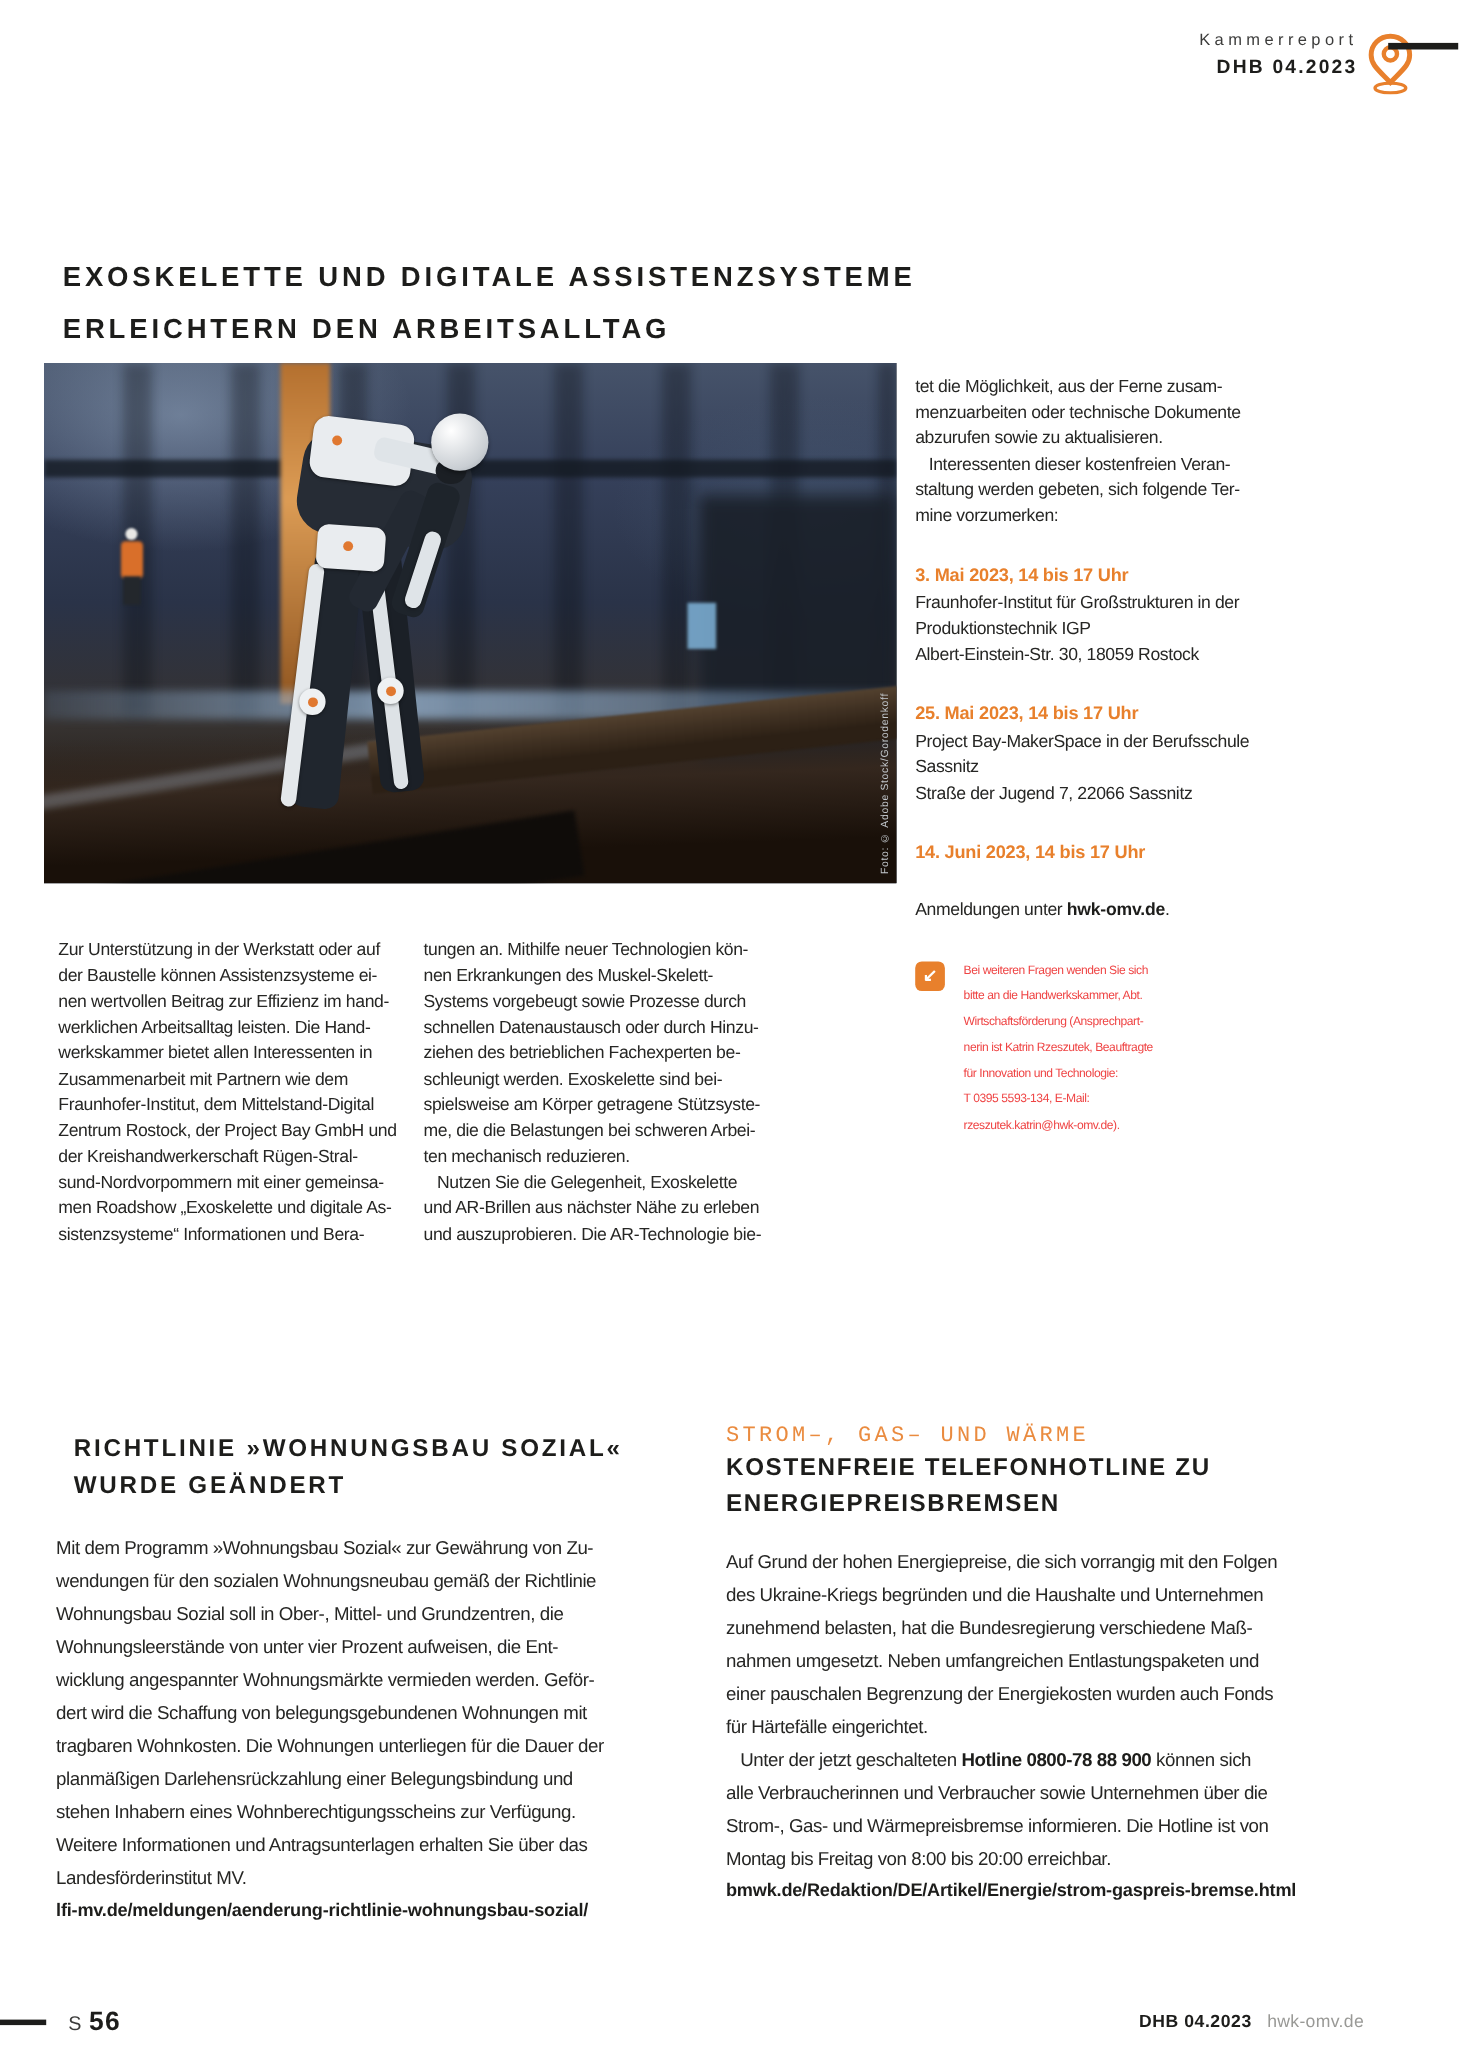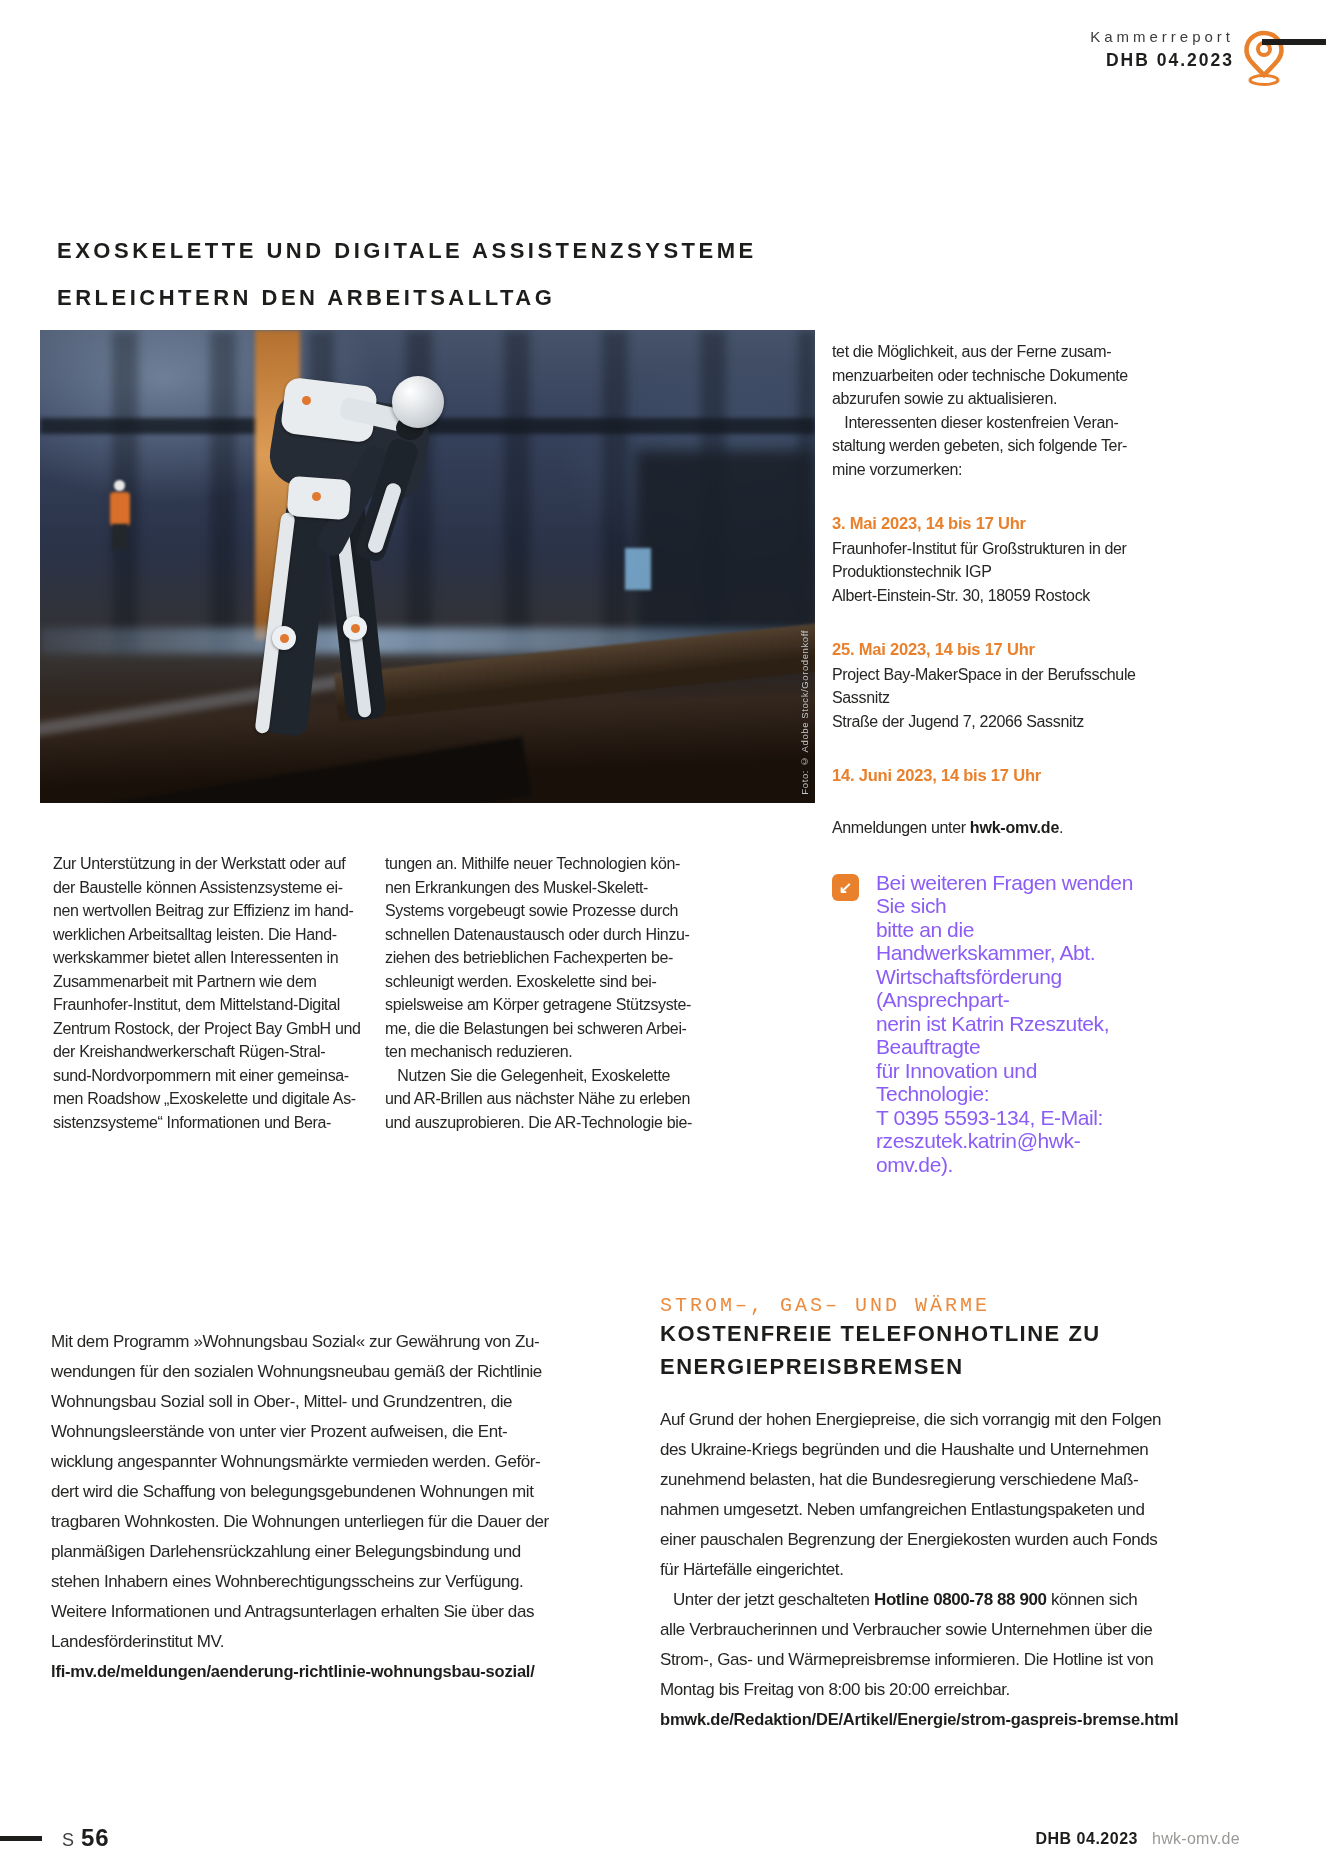--- a/index.html
+++ b/index.html
@@ -11,21 +11,21 @@
   
   .masthead{position:absolute;top:28px;right:92px;text-align:right;}
   .masthead .pub{font-size:15px;letter-spacing:4px;color:#3c3c3b;font-weight:500;}
   .masthead .issue{font-size:17.5px;letter-spacing:2px;font-weight:800;color:#1d1d1b;margin-top:5px;}
   .pin{position:absolute;top:30px;right:40px;width:44px;height:56px;}
   .head-rule{position:absolute;top:39px;right:0;width:64px;height:6px;background:#1d1d1b;}
 
   
   .art-title{
     position:absolute;left:57px;top:212px;
-    font-size:22px;font-weight:800;letter-spacing:3.5px;line-height:47px;
+    font-size:25px;font-weight:800;letter-spacing:3.5px;line-height:47px;
     white-space:pre-line;color:#1d1d1b;
   }
 
   
   .photo{position:absolute;left:40px;top:330px;width:775px;height:473px;overflow:hidden;background:#222a36;}
   .photo *{position:absolute;}
   .ph-bg{inset:0;background:
       radial-gradient(ellipse 340px 200px at 16% 10%, rgba(150,170,195,.55), transparent 62%),
       radial-gradient(ellipse 300px 170px at 90% 28%, rgba(75,95,120,.5), transparent 60%),
       linear-gradient(180deg,#46536a 0%,#35405a 22%,#2a3348 46%,#363230 70%,#241d18 84%,#140f0b 100%);}
@@ -83,22 +83,22 @@
   .col2{position:absolute;left:385px;top:852px;width:320px;}
   .col3{position:absolute;left:832px;top:340px;width:330px;}
   .event{margin-top:31px;}
   .event .when{font-weight:700;color:#e8802c;font-size:16.5px;line-height:23.5px;letter-spacing:-0.2px;}
   .event .where{margin-top:1px;}
   .signup{margin-top:31px;font-size:16px;letter-spacing:-0.35px;color:#262624;}
   .signup b{font-weight:800;letter-spacing:-0.2px;color:#1d1d1b;}
   .note{margin-top:34px;display:flex;}
   .note-icon{flex:0 0 auto;width:27px;height:27px;border-radius:6px;background:#e8802c;color:#ffffff;
       display:flex;align-items:center;justify-content:center;font-size:16px;font-weight:900;margin-top:3px;}
-  .note-text{margin-left:17px;width:272px;font-size:21px;line-height:23.5px;letter-spacing:-0.4px;
-      color:#8b5cf6;white-space:pre-line;}
+  .note-text{margin-left:17px;width:272px;font-size:11px;line-height:23.5px;letter-spacing:-0.4px;
+      color:#ef4444;white-space:pre-line;}
 
   
   .sec-left{position:absolute;left:51px;top:1300px;width:590px;}
   .sec-right{position:absolute;left:660px;top:1294px;width:545px;}
   .sec-head{font-size:22px;font-weight:800;letter-spacing:2.5px;line-height:33px;white-space:pre-line;color:#1d1d1b;}
   .sec-left .sec-head{padding-left:16px;}
   .kicker{font-size:20px;letter-spacing:3px;color:#ea8b3f;font-weight:400;font-family:Liberation Mono, monospace;}
   .sec-right .sec-head{margin-top:9px;letter-spacing:1.5px;}
   .sec-body{margin-top:27px;font-size:17px;line-height:30px;letter-spacing:-0.4px;color:#262624;white-space:pre-line;}
   .sec-right .sec-body{margin-top:22px;}
@@ -227,20 +227,22 @@
 bitte an die Handwerkskammer, Abt.
 Wirtschaftsförderung (Ansprechpart-
 nerin ist Katrin Rzeszutek, Beauftragte
 für Innovation und Technologie:
 T 0395 5593-134, E-Mail:
 rzeszutek.katrin@hwk-omv.de).</div>
     </div>
   </div>
 
   <div class="sec-left">
+    <h2 class="sec-head" style="margin:0;">RICHTLINIE »WOHNUNGSBAU SOZIAL«
+WURDE GEÄNDERT</h2>
     <div class="sec-body">Mit dem Programm »Wohnungsbau Sozial« zur Gewährung von Zu-
 wendungen für den sozialen Wohnungsneubau gemäß der Richtlinie
 Wohnungsbau Sozial soll in Ober-, Mittel- und Grundzentren, die
 Wohnungsleerstände von unter vier Prozent aufweisen, die Ent-
 wicklung angespannter Wohnungsmärkte vermieden werden. Geför-
 dert wird die Schaffung von belegungsgebundenen Wohnungen mit
 tragbaren Wohnkosten. Die Wohnungen unterliegen für die Dauer der
 planmäßigen Darlehensrückzahlung einer Belegungsbindung und
 stehen Inhabern eines Wohnberechtigungsscheins zur Verfügung.
 Weitere Informationen und Antragsunterlagen erhalten Sie über das

